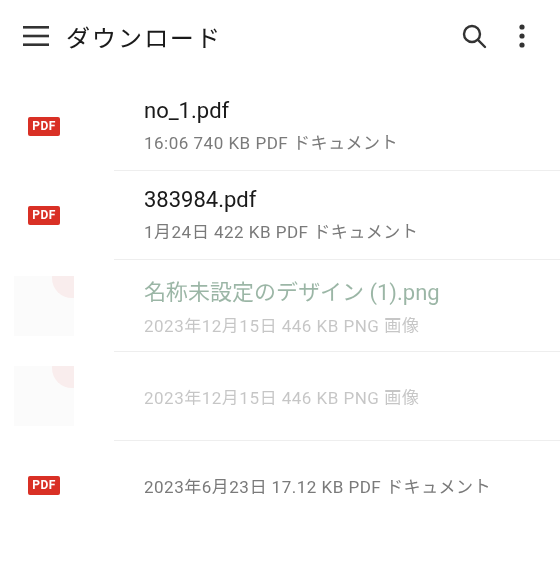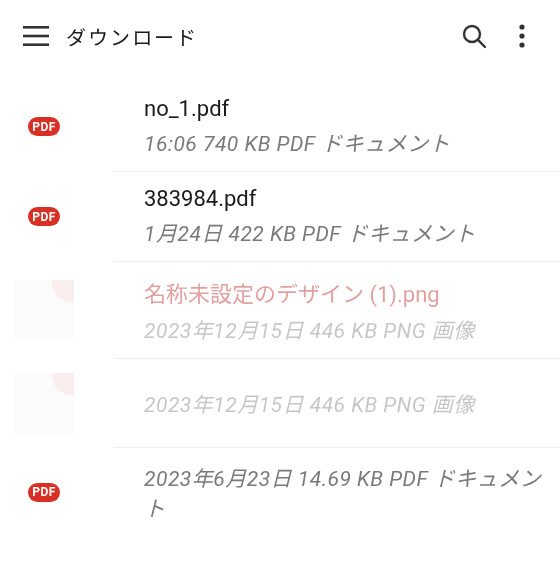--- a/index.html
+++ b/index.html
@@ -16,21 +16,21 @@
     height: 72px;
     padding: 0 14px;
   }
   .menu-btn {
     width: 44px; height: 44px;
     display: flex; align-items: center; justify-content: center;
     background: none; border: none; cursor: pointer;
   }
   .title {
     flex: 1;
-    font-size: 20px;
+    font-size: 24px;
     font-weight: 400;
     color: #1a1a1a;
     letter-spacing: 2px;
     margin-left: 8px;
   }
   .action-btn {
     width: 48px; height: 48px;
     display: flex; align-items: center; justify-content: center;
     background: none; border: none; cursor: pointer;
   }
@@ -48,21 +48,21 @@
     display: flex; align-items: center; justify-content: center;
     margin-right: 40px;
   }
   .pdf-badge {
     width: 32px; height: 19px;
     background: #d93025;
     color: #fff;
     font-size: 12px;
     font-weight: 700;
     display: flex; align-items: center; justify-content: center;
-    border-radius: 10px;
+    border-radius: 2px;
     letter-spacing: 0.5px;
   }
   .png-thumb {
     width: 60px; height: 60px;
     background: #f7f7f7;
     position: relative;
     overflow: hidden;
   }
   .png-thumb::after {
     content: "";
@@ -72,26 +72,25 @@
     background: #f3d5d5;
     border-radius: 50%;
   }
   .info { flex: 1; min-width: 0; margin-left: 30px; }
   .fname {
     font-size: 22px;
     color: #1a1a1a;
     margin-bottom: 6px;
     white-space: nowrap; overflow: hidden; text-overflow: ellipsis;
   }
-  .row.faded .fname { color: #b91c1c; }
+  .row.faded .fname { color: #14532d; }
   .meta {
-    font-size: 21px;
+    font-size: 17px;
     color: #7a7a7a;
     letter-spacing: 0.5px;
-    font-style: italic;
   }
   .divider {
     margin-left: 114px;
     height: 1px;
     background: #eeeeee;
   }
   svg { display: block; }
 </style>
 </head>
 <body>
@@ -169,17 +168,17 @@
       <div class="meta">2023年12月15日 446 KB PNG 画像</div>
     </div>
   </div>
   <div class="divider"></div>
 
   <div class="row">
     <div class="thumb">
       <div class="pdf-badge">PDF</div>
     </div>
     <div class="info">
-      <div class="meta">2023年6月23日 14.69 KB PDF ドキュメント</div>
+      <div class="meta">2023年6月23日 17.12 KB PDF ドキュメント</div>
     </div>
   </div>
 
 </div>
 
 </body></html>

